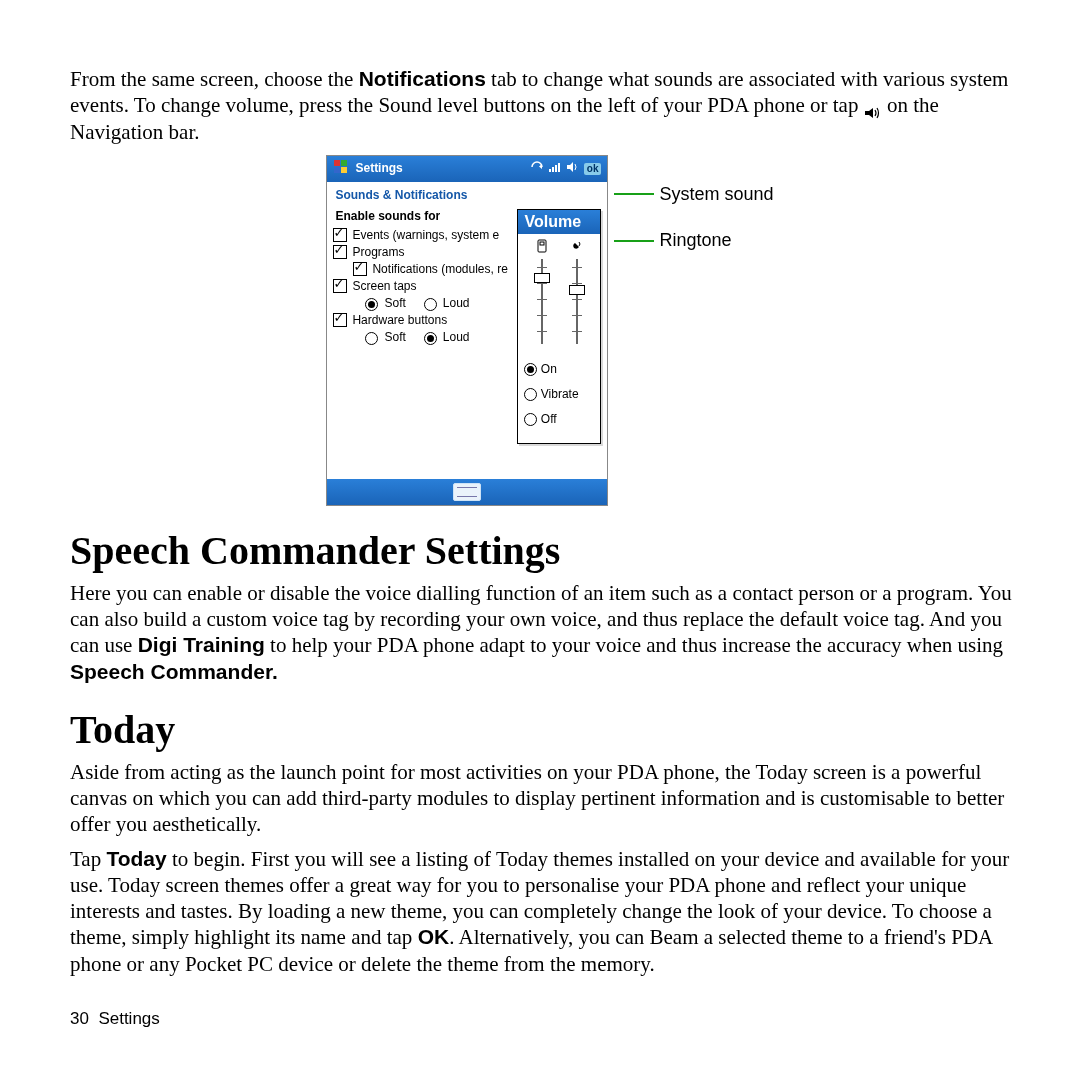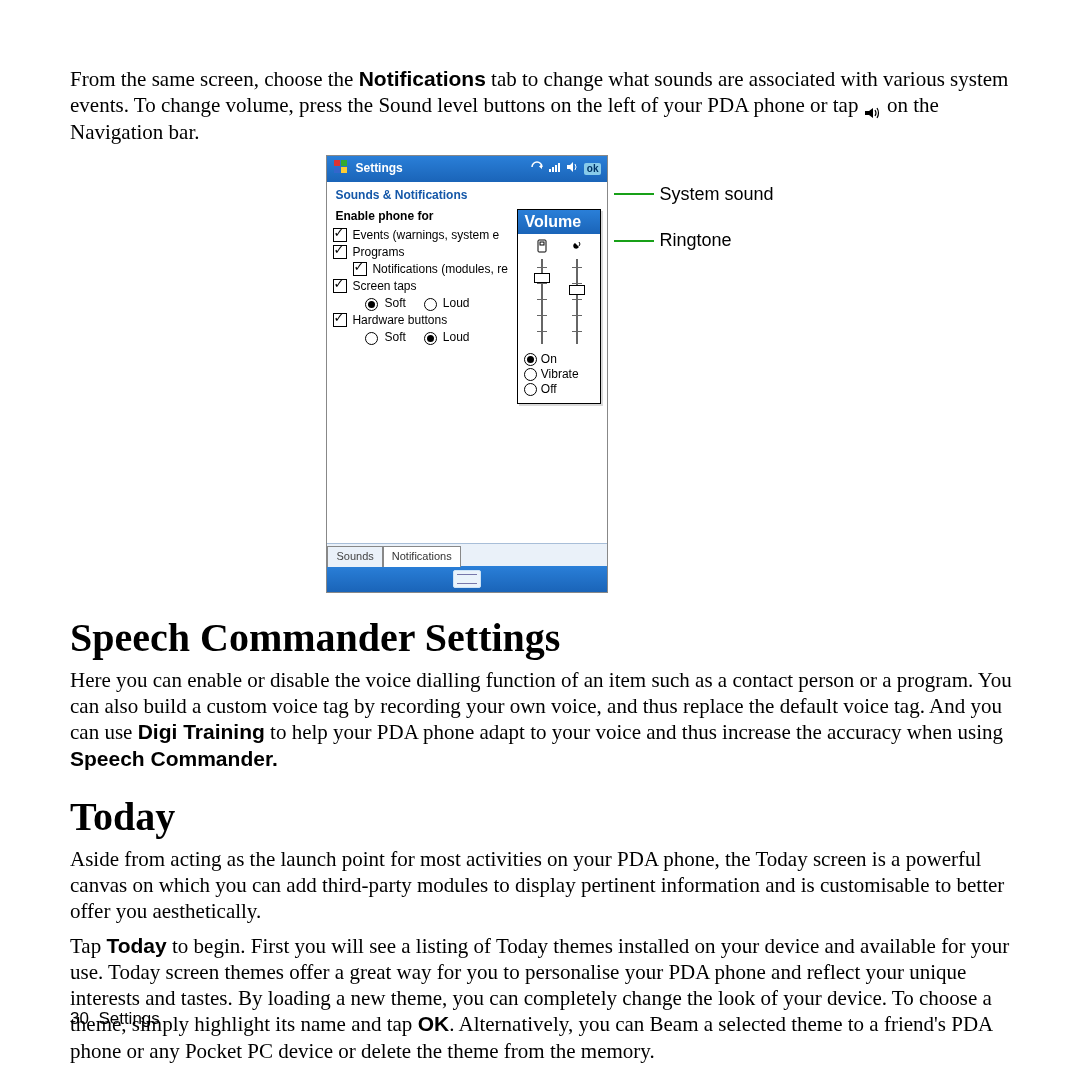--- a/index.html
+++ b/index.html
@@ -72,21 +72,21 @@
   .vol-sliders { display:flex; justify-content:space-around; padding: 0 6px 6px 6px; }
   .slider {
     width:8px; height:85px; position:relative; display:flex; flex-direction:column; align-items:center;
   }
   .track { width:2px; background:#666; flex:1; position:relative; }
   .tick { position:absolute; width:10px; height:1px; background:#666; left:-4px; }
   .thumb {
     position:absolute; width:14px; height:8px; background:#fff; border:1px solid #000; left:-7px;
   }
   .vol-radios { padding: 2px 6px 6px 6px; }
-  .vr { display:flex; align-items:center; margin:0 0; }
+  .vr { display:flex; align-items:center; margin:10px 0; }
   .tabs-row {
     display:flex; align-items:flex-end; border-top:1px solid #a8bed8; margin-top: 64px; background:#eaf1f9;
     font-family: Tahoma, Verdana, sans-serif; font-size:11px; height:22px;
   }
   .tab {
     padding: 3px 8px 3px 8px; border:1px solid #888; border-bottom:none; background:#fff; color:#333; position:relative; top:1px;
   }
   .tab.inactive { background:#eaf1f9; color:#444;}
   .tab.active { background:#fff; z-index:2; }
   .bottombar {
@@ -146,21 +146,21 @@
                 </svg></span>
             <span><svg width="14" height="12" viewBox="0 0 14 12">
                   <polygon points="1,4 4,4 7,1 7,11 4,8 1,8" fill="#fff"></polygon>
                   <path d="M9 3 Q11 6 9 9" stroke="#fff" fill="none"></path>
                 </svg></span>
             <span class="okbtn">ok</span>
           </span>
         </div>
         <div class="subtitle">Sounds &amp; Notifications</div>
         <div class="content-area">
-          <div class="enable-title">Enable phone for</div>
+          <div class="enable-title">Enable sounds for</div>
 
           <div class="chk">
             <span class="chkbox checked"></span>
             <span>Events (warnings, system e</span>
           </div>
           <div class="chk">
             <span class="chkbox checked"></span>
             <span>Programs</span>
           </div>
           <div class="chk indent">
@@ -222,24 +222,20 @@
                 </div>
               </div>
             </div>
             <div class="vol-radios">
               <div class="vr"><span class="radio sel"></span>&nbsp;<span>On</span></div>
               <div class="vr"><span class="radio"></span>&nbsp;<span>Vibrate</span></div>
               <div class="vr"><span class="radio"></span>&nbsp;<span>Off</span></div>
             </div>
           </div>
         </div>
-        <div class="tabs-row">
-          <div class="tab inactive">Sounds</div>
-          <div class="tab active">Notifications</div>
-        </div>
         <div class="bottombar">
           <span class="kbd-ic"></span>
         </div>
       </div>
 
       <div class="callouts">
         <div class="call"><span class="line line1"></span>&nbsp;<span>System sound</span></div>
         <div class="call"><span class="line line2"></span>&nbsp;<span>Ringtone</span></div>
       </div>
     </div>

